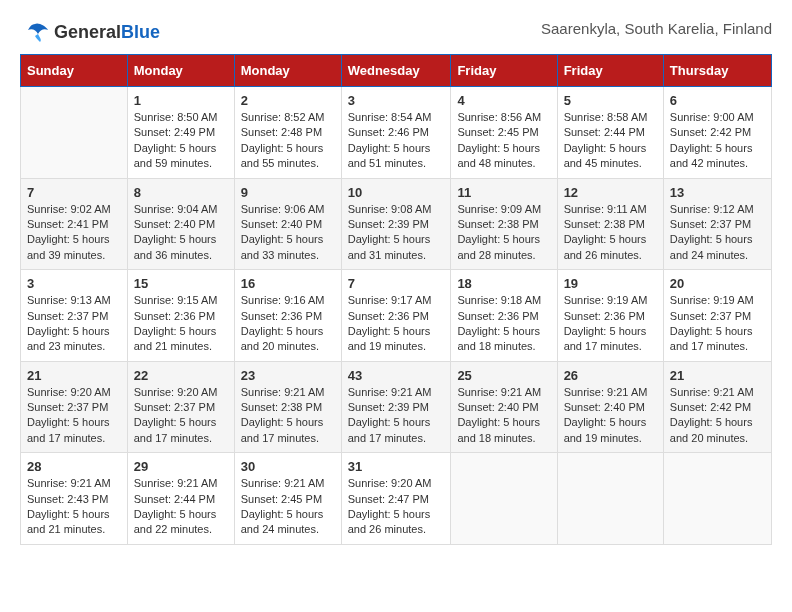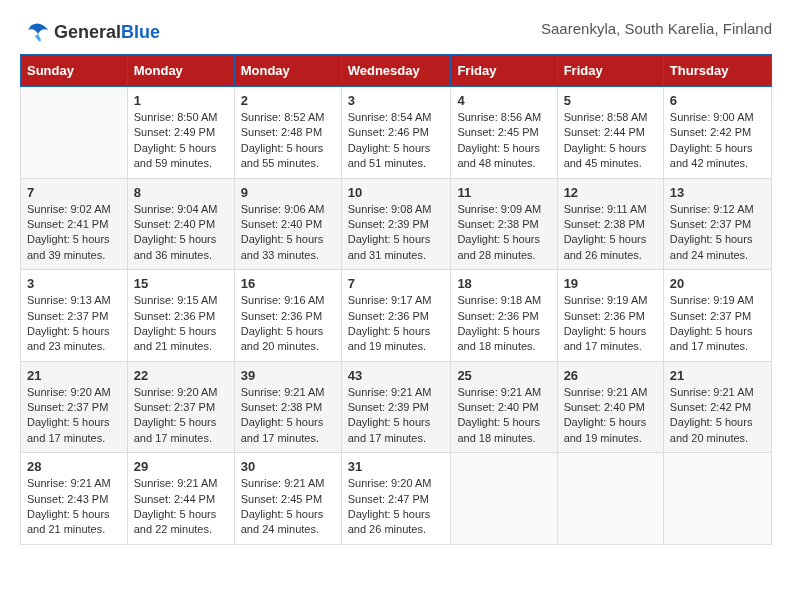--- a/index.html
+++ b/index.html
@@ -216,21 +216,21 @@
       <tr>
         <td>
           <span class="day-number">21</span>
           <div class="day-info">Sunrise: 9:20 AM<br>Sunset: 2:37 PM<br>Daylight: 5 hours and 17 minutes.</div>
         </td>
         <td>
           <span class="day-number">22</span>
           <div class="day-info">Sunrise: 9:20 AM<br>Sunset: 2:37 PM<br>Daylight: 5 hours and 17 minutes.</div>
         </td>
         <td>
-          <span class="day-number">39</span>
+          <span class="day-number">23</span>
           <div class="day-info">Sunrise: 9:21 AM<br>Sunset: 2:38 PM<br>Daylight: 5 hours and 17 minutes.</div>
         </td>
         <td>
           <span class="day-number">43</span>
           <div class="day-info">Sunrise: 9:21 AM<br>Sunset: 2:39 PM<br>Daylight: 5 hours and 17 minutes.</div>
         </td>
         <td>
           <span class="day-number">25</span>
           <div class="day-info">Sunrise: 9:21 AM<br>Sunset: 2:40 PM<br>Daylight: 5 hours and 18 minutes.</div>
         </td>

